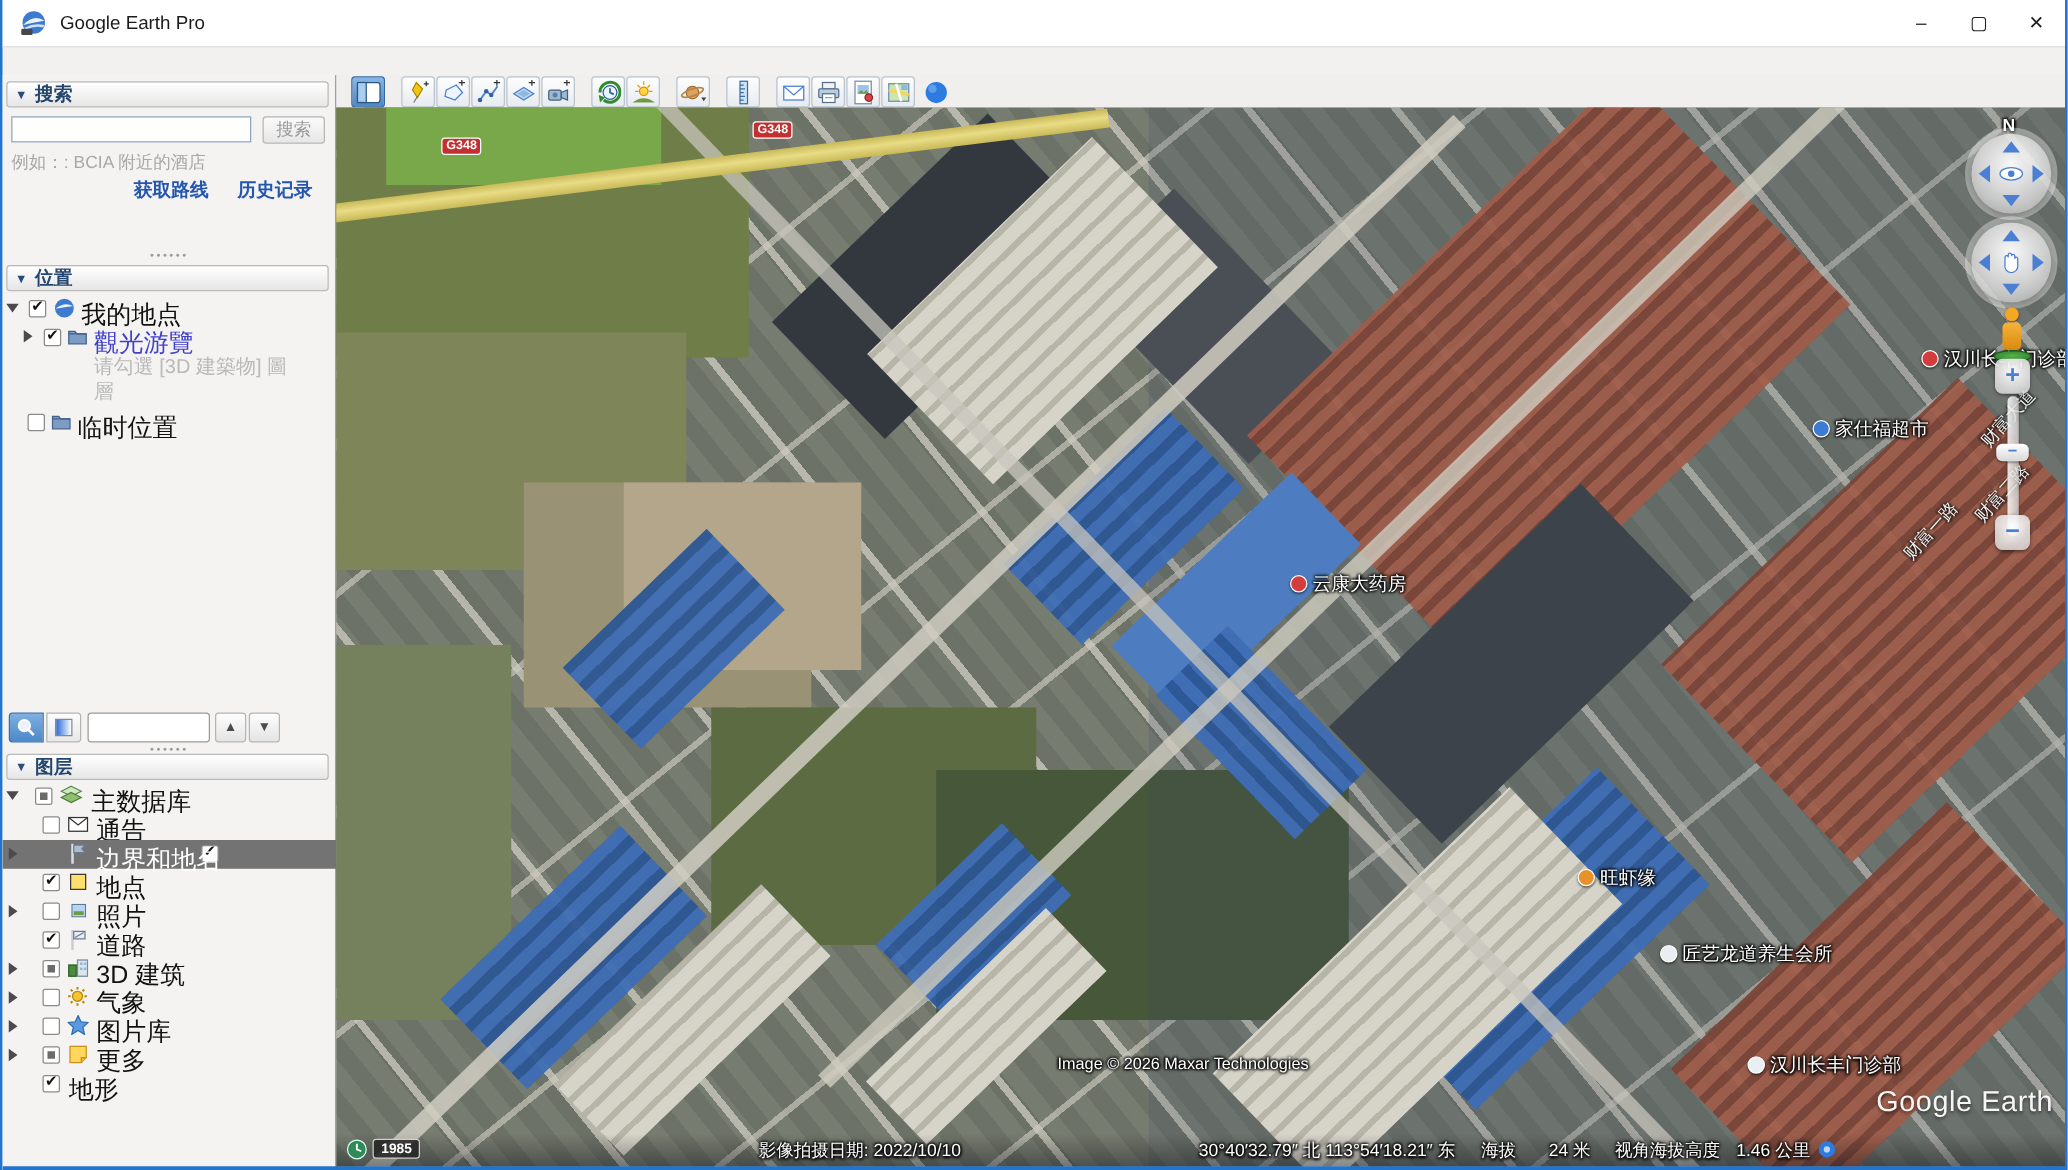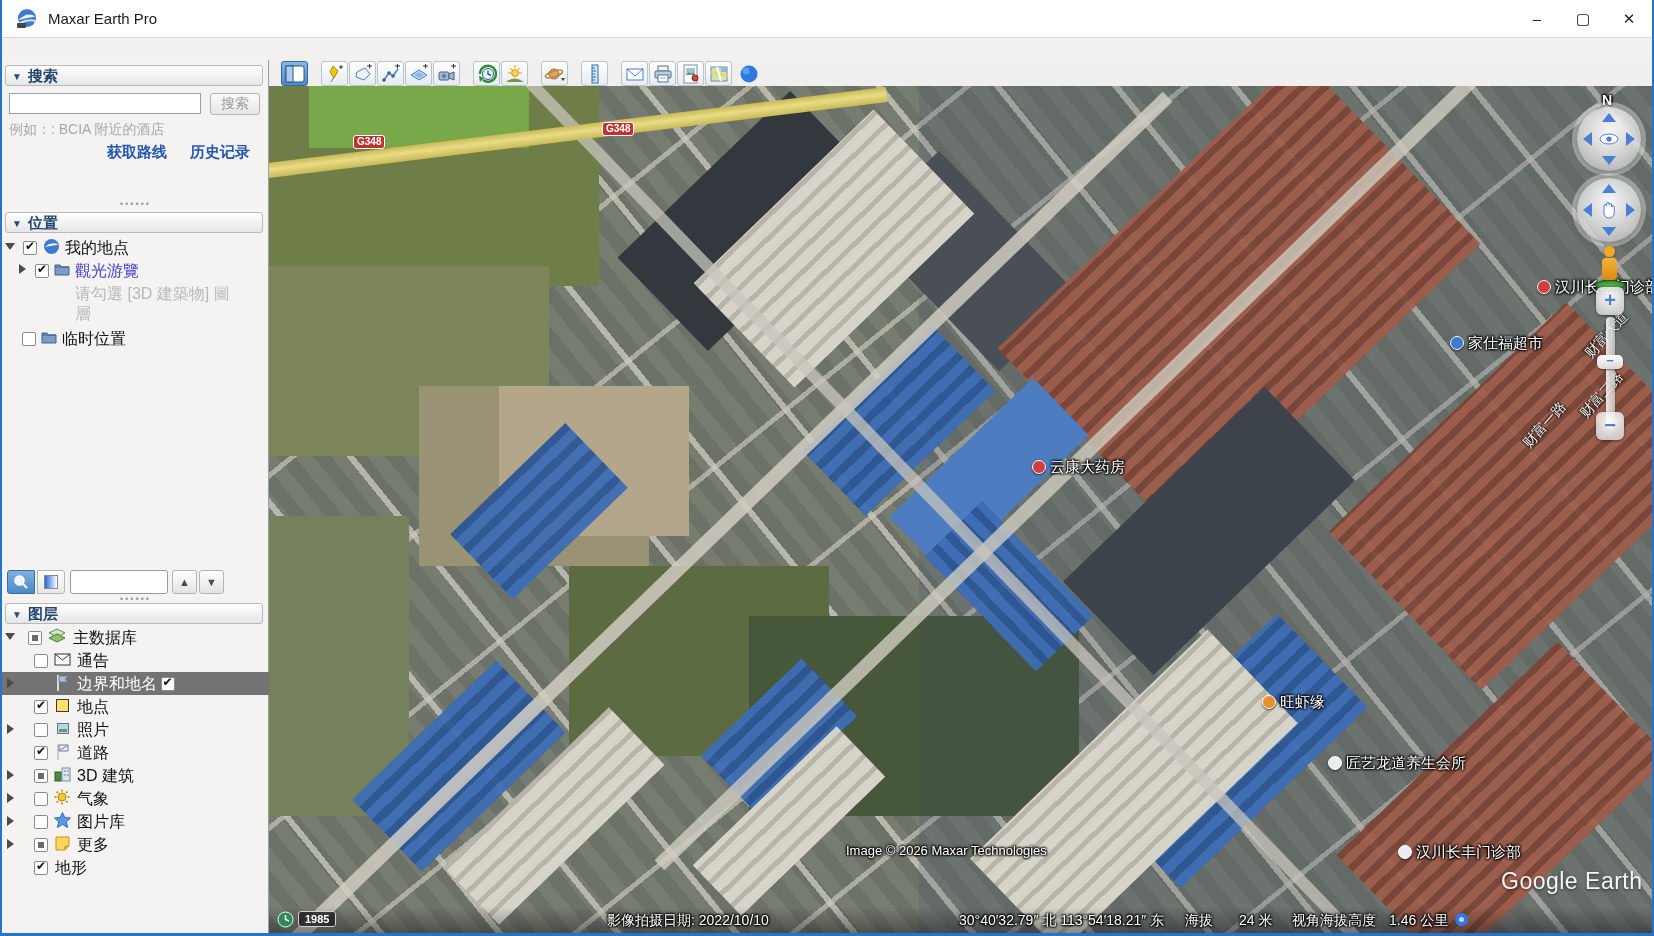--- a/index.html
+++ b/index.html
@@ -31,42 +31,42 @@
   .sect-head .tri { display:inline-block; margin-right:6px; color:#2a4d78; font-size:10px; vertical-align:1px;}
   .hint { color:#a8a8a8; font-size:14px; }
   .linkbtn { font-size:15px; font-weight:bold; color:#2456b0; }
   .splitter { position:absolute; left:0; width:267px; height:6px; text-align:center; color:#9a9a9a; font-size:9px; letter-spacing:2px; line-height:4px;}
   .checkbox { display:inline-block; width:14px; height:14px; background:#fff; border:1px solid #8a8a8a; border-radius:2px; position:relative; vertical-align:-2px;}
   .checkbox.on::after { content:"✔"; position:absolute; left:1px; top:-3px; font-size:12px; color:#111; }
   .checkbox.partial::after { content:""; position:absolute; left:3px; top:3px; width:6px; height:6px; background:#6b6b6b; }
   .expander { display:inline-block; width:0; height:0; }
   .exp-closed { border-top:5px solid transparent; border-bottom:5px solid transparent; border-left:7px solid #4b4b4b; }
   .exp-open { border-left:5px solid transparent; border-right:5px solid transparent; border-top:7px solid #4b4b4b; }
-  .treelabel { font-size:16px; color:#111; }
+  .treelabel { font-size:20px; color:#111; }
   .layer-row { position:absolute; left:0; width:267px; height:23px; }
   .layer-row.selected { background:#737373;text-align:center; }
   .layer-row.selected .treelabel { color:#fff; }
 
   
   .map { position:absolute; left:267px; top:86px; width:1387px; height:850px; overflow:hidden;
          background-color:#7c8172;
          background-image:
            repeating-linear-gradient(51deg, rgba(0,0,0,0) 0 86px, rgba(206,203,191,.75) 86px 92px),
            repeating-linear-gradient(-39deg, rgba(0,0,0,0) 0 132px, rgba(212,208,197,.6) 132px 137px),
            repeating-linear-gradient(51deg, rgba(30,35,50,.16) 0 14px, rgba(95,100,110,.16) 14px 28px); }
   .patch { position:absolute; display:block; }
   .rot1 { transform:rotate(-44deg); }
   .rot2 { transform:rotate(46deg); }
   .redroof { background:repeating-linear-gradient(0deg,#a05c49 0 9px,#7c4336 9px 16px); opacity:.92; }
   .blueroof { background:repeating-linear-gradient(0deg,#3e6db5 0 10px,#2c5694 10px 18px); opacity:.95; }
   .whiteroof { background:repeating-linear-gradient(0deg,#d6d3c9 0 11px,#b7b4a8 11px 16px); }
   .poi-label { position:absolute; color:#fff; font-size:15px; text-shadow:1px 1px 2px #000,-1px -1px 2px #000,1px -1px 2px #000,-1px 1px 2px #000; white-space:nowrap; }
   .street-label { position:absolute; color:#f2f2f2; font-size:14px; text-shadow:1px 1px 2px #000,-1px -1px 2px #000; white-space:nowrap; }
   .marker { position:absolute; width:14px; height:14px; border-radius:50%; border:1.5px solid #fff; box-shadow:0 1px 2px rgba(0,0,0,.6); }
-  .badge-road { position:absolute; background:#c23030; color:#fff; font-size:10px; font-weight:bold; border:1px solid #fff; border-radius:3px; padding:0 3px; line-height:12px;margin-top:25px; }
+  .badge-road { position:absolute; background:#c23030; color:#fff; font-size:10px; font-weight:bold; border:1px solid #fff; border-radius:3px; padding:0 3px; line-height:12px; }
 
   
   .navring { position:absolute; width:64px; height:64px; border-radius:50%;
              background:radial-gradient(circle at 50% 38%, rgba(255,255,255,.95), rgba(222,222,222,.8) 62%, rgba(188,188,188,.65));
              box-shadow:0 0 0 5px rgba(255,255,255,.35), 0 2px 5px rgba(0,0,0,.4); }
   .nav-arrow { position:absolute; width:0; height:0; }
   .na-up { left:25px; top:6px; border-left:7px solid transparent; border-right:7px solid transparent; border-bottom:9px solid #4a7fd4; }
   .na-down { left:25px; bottom:6px; border-left:7px solid transparent; border-right:7px solid transparent; border-top:9px solid #4a7fd4; }
   .na-left { left:6px; top:25px; border-top:7px solid transparent; border-bottom:7px solid transparent; border-right:9px solid #4a7fd4; }
   .na-right { right:6px; top:25px; border-top:7px solid transparent; border-bottom:7px solid transparent; border-left:9px solid #4a7fd4; }
@@ -87,21 +87,21 @@
 
 <div class="window">
 
   <div class="titlebar">
     <svg class="abs" style="left:14px;top:8px" width="22" height="22" viewBox="0 0 22 22">
       <circle cx="11" cy="10" r="9" fill="#3f7ad1"></circle>
       <path d="M2.5 12 Q 11 3, 19.5 8.5 Q 12 9.5, 2.5 12Z" fill="#fff" opacity=".9"></path>
       <path d="M4 15 Q 12 11, 19 13" stroke="#cfe2f6" stroke-width="2" fill="none"></path>
       <rect x="1" y="15" width="9" height="5" rx="1" fill="#474747"></rect>
     </svg>
-    <span class="title-text">Maxar Earth Pro</span>
+    <span class="title-text">Google Earth Pro</span>
     <span class="winbtn" style="right:92px">–</span>
     <span class="winbtn" style="right:46px">▢</span>
     <span class="winbtn" style="right:0">✕</span>
   </div>
 
 
   <div class="toolbar">
     <span style="width:12px"></span>
     <div class="tbtn active">
       <svg width="20" height="18" viewBox="0 0 20 18">

